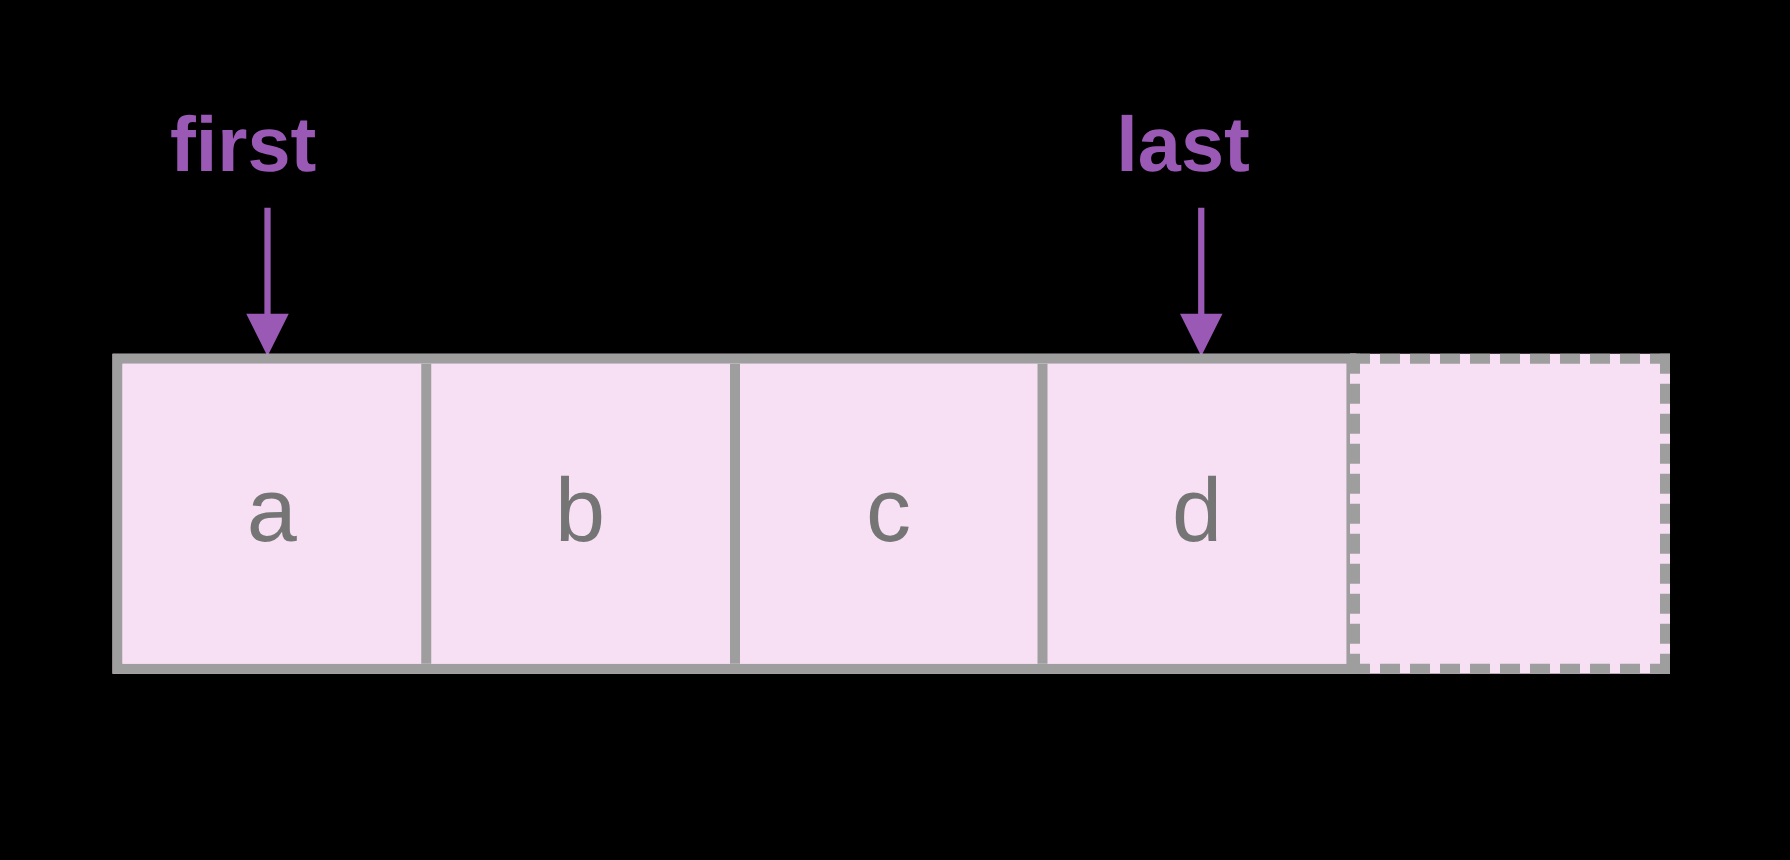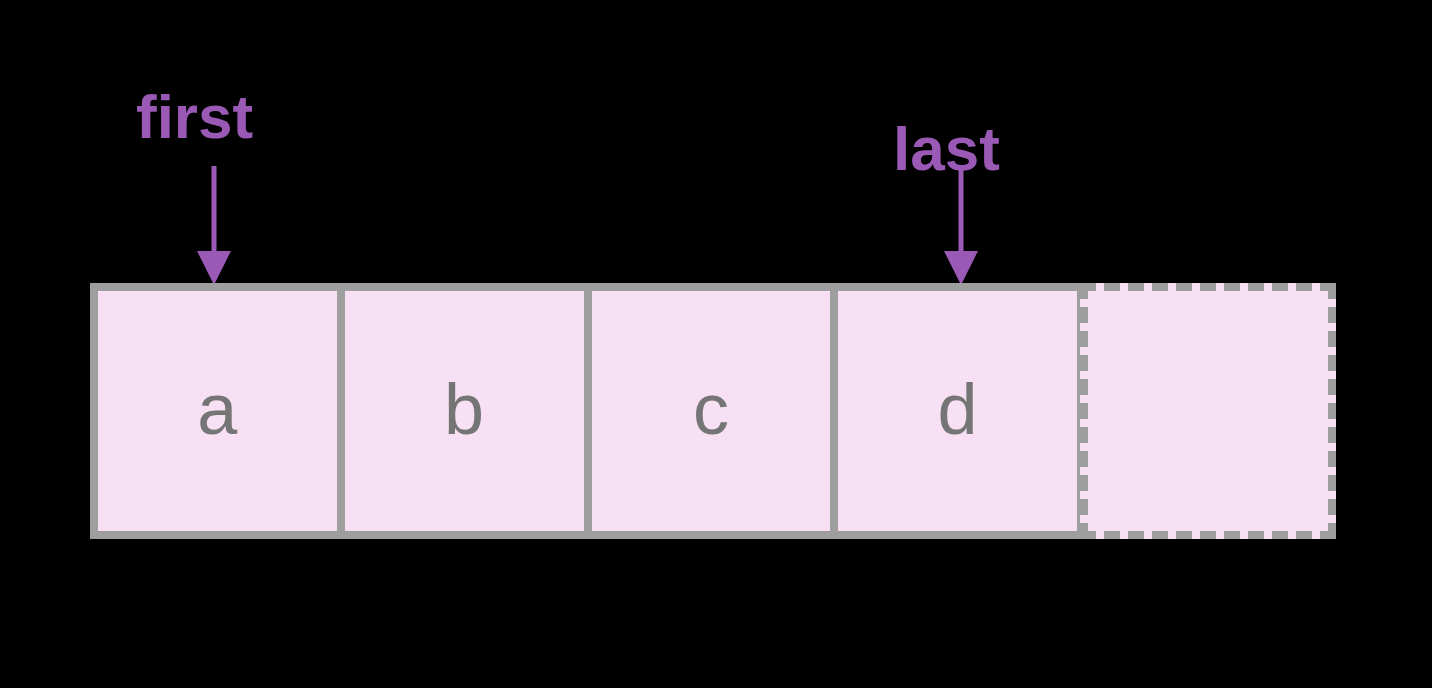--- a/index.html
+++ b/index.html
@@ -25,21 +25,21 @@
     position: absolute;
     font-family: "Liberation Sans", sans-serif;
     font-weight: bold;
     font-size: 62px;
     line-height: 62px;
     color: #9B59B6;
     white-space: nowrap;
     letter-spacing: 0px;
   }
   #label-first { left: 136px; top: 86px; }
-  #label-last  { left: 893px; top: 86px; margin-top: 32px; }
+  #label-last  { left: 893px; top: 86px; }
 
   
   .ptr-arrow {
     position: absolute;
     width: 40px;
     height: 120px;
   }
   #arrow-first { left: 194px; top: 166px; }
   #arrow-last  { left: 941px; top: 166px; }
 

